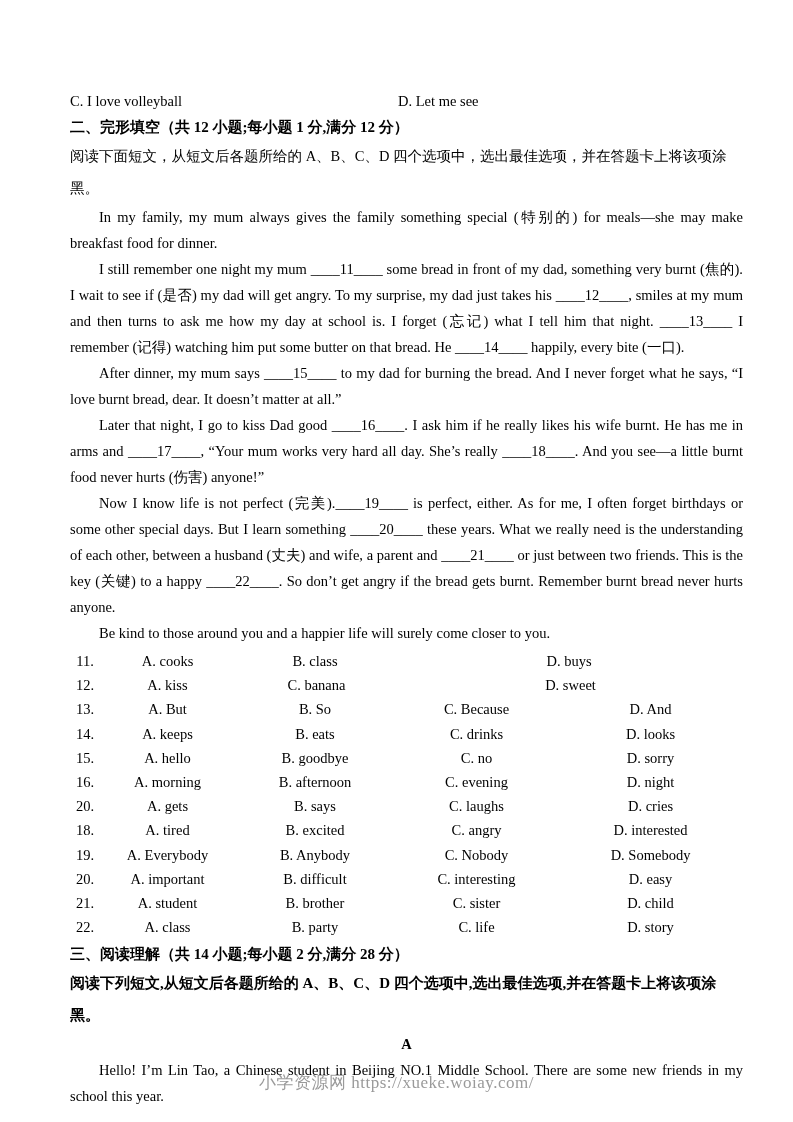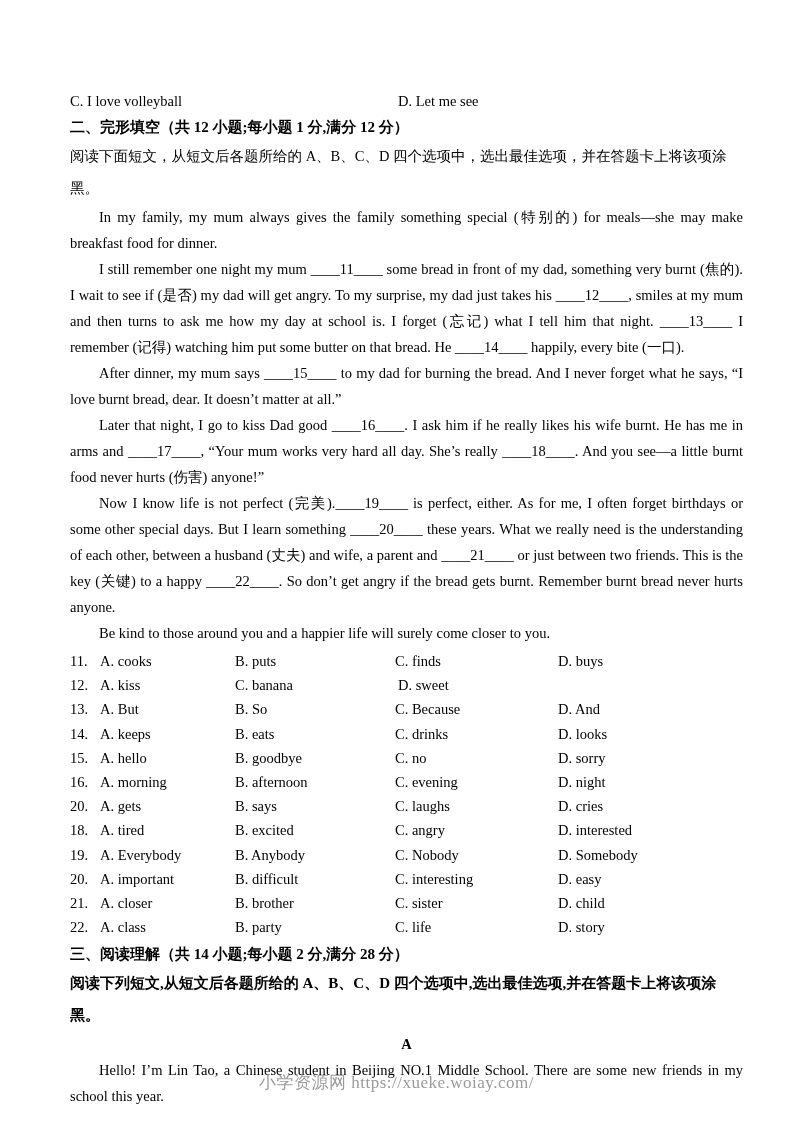--- a/index.html
+++ b/index.html
@@ -23,21 +23,21 @@
     line-height: 26px;
     font-size: 15px;
   }
   .instruction { line-height: 32px; }
   .instruction.bold { font-weight: bold; font-size: 15px; }
   .para {
     text-align: justify;
     text-indent: 2em;
     line-height: 26px;
   }
-  .options-table { margin-top: 3px; }
+  .options-table { margin-top: 3px; text-align: center; }
   .opt-row { display: flex; line-height: 24.2px; }
   .opt-num { width: 30px; }
   .opt-a { width: 135px; }
   .opt-b { width: 160px; }
   .opt-c { width: 163px; }
   .opt-d { flex: 1; }
   .reading-block { margin-top: 2px; }
   .passage-label {
     text-align: center;
     font-weight: bold;
@@ -71,22 +71,21 @@
   <p class="para">I still remember one night my mum ____11____ some bread in front of my dad, something very burnt (焦的). I wait to see if (是否) my dad will get angry. To my surprise, my dad just takes his ____12____, smiles at my mum and then turns to ask me how my day at school is. I forget (忘记) what I tell him that night. ____13____ I remember (记得) watching him put some butter on that bread. He ____14____ happily, every bite (一口).</p>
   <p class="para">After dinner, my mum says ____15____ to my dad for burning the bread. And I never forget what he says, “I love burnt bread, dear. It doesn’t matter at all.”</p>
   <p class="para">Later that night, I go to kiss Dad good ____16____. I ask him if he really likes his wife burnt. He has me in arms and ____17____, “Your mum works very hard all day. She’s really ____18____. And you see—a little burnt food never hurts (伤害) anyone!”</p>
   <p class="para">Now I know life is not perfect (完美).____19____ is perfect, either. As for me, I often forget birthdays or some other special days. But I learn something ____20____ these years. What we really need is the understanding of each other, between a husband (丈夫) and wife, a parent and ____21____ or just between two friends. This is the key (关键) to a happy ____22____. So don’t get angry if the bread gets burnt. Remember burnt bread never hurts anyone.</p>
   <p class="para">Be kind to those around you and a happier life will surely come closer to you.</p>
 
   <div class="options-table">
     <div class="opt-row">
       <span class="opt-num">11.</span>
       <span class="opt-a">A. cooks</span>
-      <span class="opt-b">B. puts</span>
-      <span class="opt-c">C. finds</span>
+      <span class="opt-b">B. class</span>
       <span class="opt-d">D. buys</span>
     </div>
     <div class="opt-row">
       <span class="opt-num">12.</span>
       <span class="opt-a">A. kiss</span>
       <span class="opt-c">C. banana</span>
       <span class="opt-d">D. sweet</span>
     </div>
     <div class="opt-row">
       <span class="opt-num">13.</span>
@@ -139,21 +138,21 @@
     </div>
     <div class="opt-row">
       <span class="opt-num">20.</span>
       <span class="opt-a">A. important</span>
       <span class="opt-b">B. difficult</span>
       <span class="opt-c">C. interesting</span>
       <span class="opt-d">D. easy</span>
     </div>
     <div class="opt-row">
       <span class="opt-num">21.</span>
-      <span class="opt-a">A. closer</span>
+      <span class="opt-a">A. student</span>
       <span class="opt-b">B. brother</span>
       <span class="opt-c">C. sister</span>
       <span class="opt-d">D. child</span>
     </div>
     <div class="opt-row">
       <span class="opt-num">22.</span>
       <span class="opt-a">A. class</span>
       <span class="opt-b">B. party</span>
       <span class="opt-c">C. life</span>
       <span class="opt-d">D. story</span>

